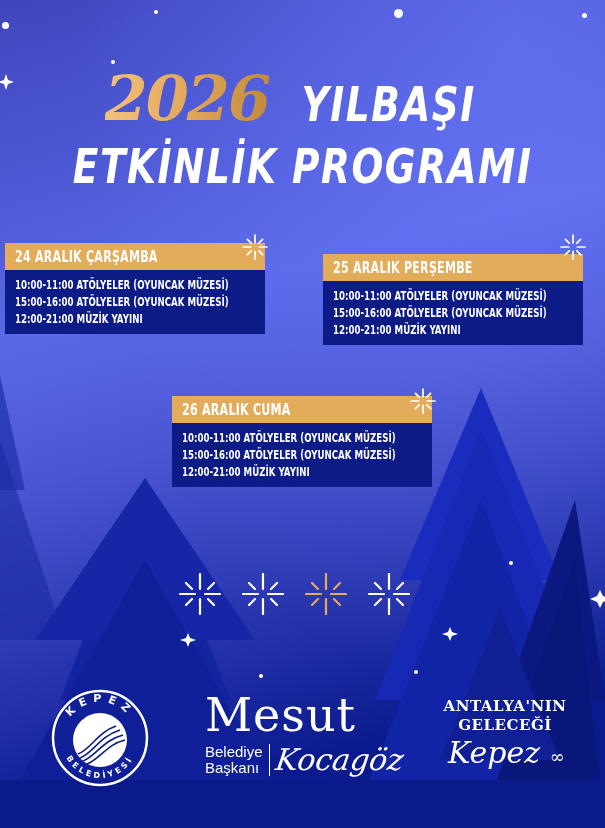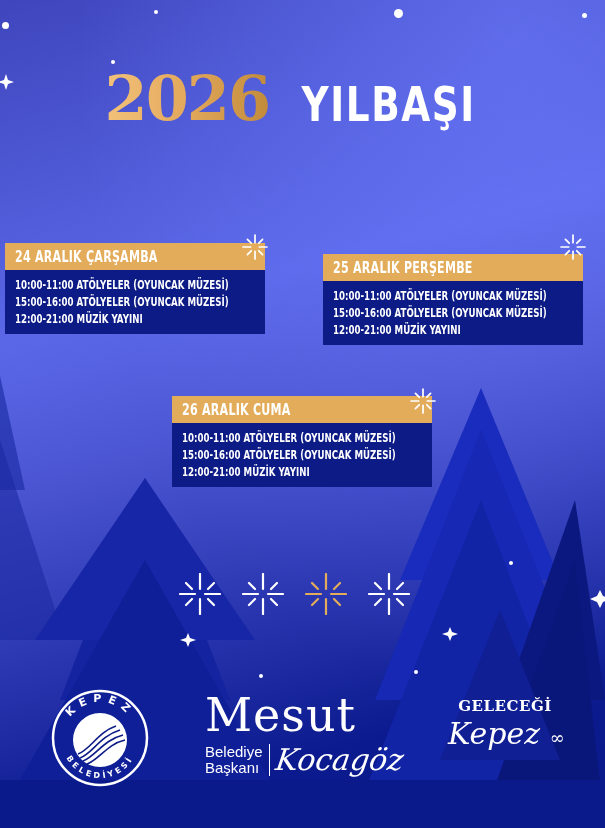--- a/index.html
+++ b/index.html
@@ -7,21 +7,21 @@
   .poster {
     position:relative; width:605px; height:828px; overflow:hidden;
     background: linear-gradient(165deg, #3f46bd 0%, #5a68e8 35%, #4b55d2 50%, #2a36b0 68%, #0b1a8e 85%, #0a1a8a 100%);
   }
   .poster::before {
     content:""; position:absolute; inset:0;
     background: radial-gradient(ellipse at 85% 5%, rgba(110,125,255,0.55), rgba(0,0,0,0) 60%);
   }
   .trees { position:absolute; left:0; top:0; width:605px; height:828px; }
   .star-dot { position:absolute; background:#fff; border-radius:50%; }
-  .title { position:absolute; left:0; top:64px; width:605px; text-align:center; }
+  .title { position:absolute; left:0; top:64px; width:605px; text-align:center;font-style:italic; }
   .title-line1 { display:flex; justify-content:center; align-items:flex-end; gap:8px; height:66px; }
   .year {
     font-family:"DejaVu Serif", serif; font-weight:bold; font-size:62px; line-height:62px;
     letter-spacing:-2px;
     background: linear-gradient(90deg, #f3c27a, #e2a85c 50%, #c28b3b);
     -webkit-background-clip:text; background-clip:text; color:transparent;
   }
   .headline {
     font-family:"DejaVu Sans", sans-serif; font-weight:bold; color:#fff;
     font-size:48px; line-height:52px; letter-spacing:2px; transform:scaleX(0.78); transform-origin:center;
@@ -87,20 +87,23 @@
   <div class="star-dot" style="left:111px;top:60px;width:4px;height:4px;"></div>
   <div class="star-dot" style="left:509px;top:561px;width:4px;height:4px;"></div>
   <div class="star-dot" style="left:259px;top:674px;width:4px;height:4px;"></div>
   <div class="star-dot" style="left:414px;top:670px;width:4px;height:4px;"></div>
 
   <div class="title">
     <div class="title-line1">
       <span class="year">2026</span>
       <span class="headline">YILBAŞI</span>
     </div>
+    <div class="title-line2">
+      <span class="headline">ETKİNLİK PROGRAMI</span>
+    </div>
   </div>
 
   <div class="card" style="left:5px;top:243px;">
     <div class="card-head"><span>24 ARALIK ÇARŞAMBA</span></div>
     <div class="card-body">
       <div class="card-line">10:00-11:00 ATÖLYELER (OYUNCAK MÜZESİ)</div>
       <div class="card-line">15:00-16:00 ATÖLYELER (OYUNCAK MÜZESİ)</div>
       <div class="card-line">12:00-21:00 MÜZİK YAYINI</div>
     </div>
   </div>
@@ -235,17 +238,18 @@
     <div class="mesut-sub">
       <div class="mesut-role">
         <div>Belediye</div>
         <div>Başkanı</div>
       </div>
       <div class="mesut-sign">Kocagöz</div>
     </div>
   </div>
 
   <div class="slogan">
+    <div class="slogan-line">ANTALYA'NIN</div>
     <div class="slogan-line">GELECEĞİ</div>
     <div class="slogan-sign"><span>Kepez</span> <span style="font-style:normal;font-size:18px;">∞</span></div>
   </div>
 
 </div>
 
 </body></html>

